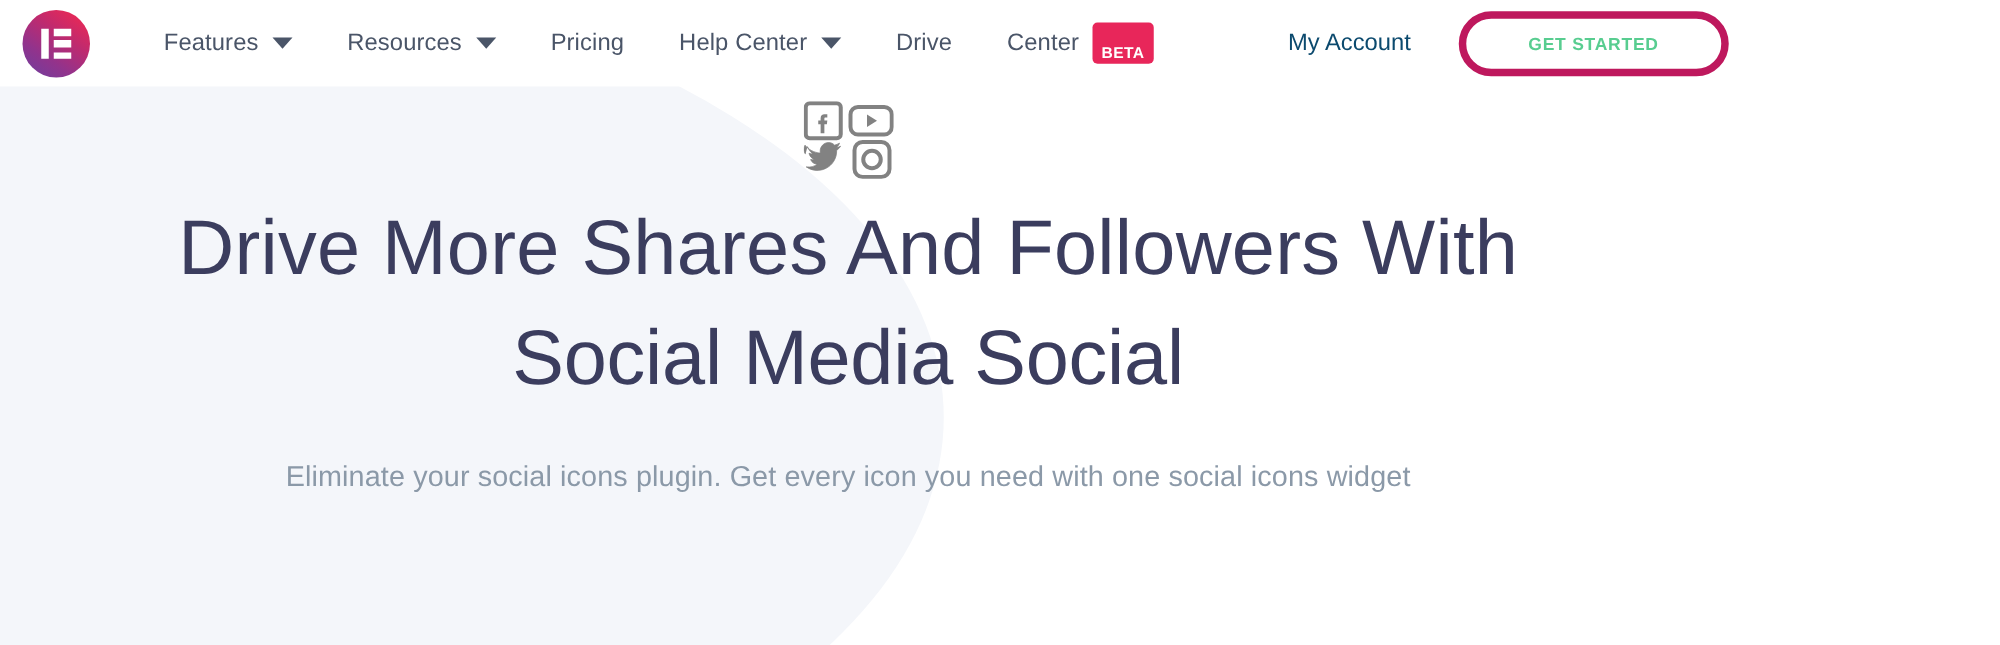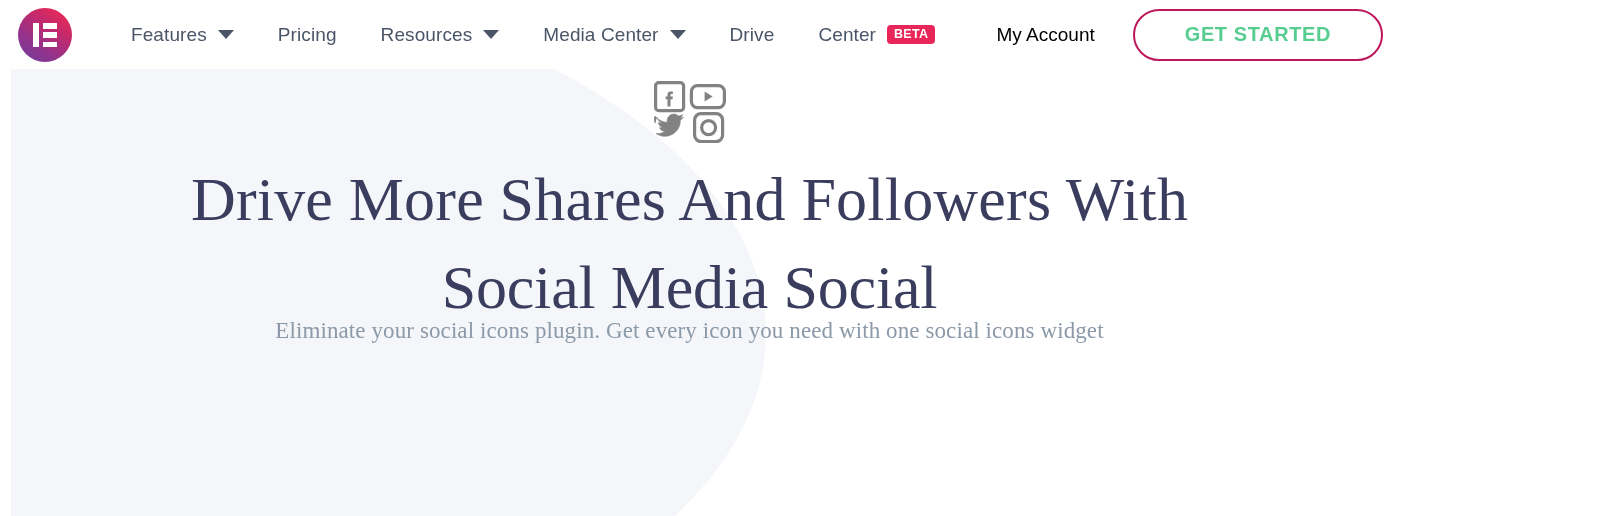--- a/index.html
+++ b/index.html
@@ -82,66 +82,65 @@
     border-right: 8px solid transparent;
     border-top: 9px solid #4a5568;
   }
   .beta-badge {
     margin-left: 11px;
     background: #e8265a;
     color: #ffffff;
     font-size: 12.5px;
     font-weight: bold;
     letter-spacing: 0.3px;
-    padding: 3px 7px 3px 7px;
+    padding: 18px 7px 3px 7px;
     border-radius: 4px;
     line-height: 1;
   }
 
   .header-right {
     position: absolute;
     right: 22px;
     top: 0;
     height: 69px;
     display: flex;
     align-items: center;
   }
   .account-link {
     font-size: 19px;
-    color: #000000;
+    color: #0c4a6e;
     margin-right: 38px;
     cursor: pointer;
     white-space: nowrap;
   }
   .cta-pill {
-    border: 2px solid #be185d;
+    border: 6px solid #be185d;
     color: #58cd90;
     background: transparent;
     border-radius: 28px;
     height: 52px;
     padding: 0 50px;
     display: flex;
     align-items: center;
     justify-content: center;
-    font-size: 20px;
+    font-size: 14px;
     font-weight: bold;
     letter-spacing: 0.6px;
     cursor: pointer;
     white-space: nowrap;
   }
 
   
   .hero {
     position: absolute;
-    top: 69px; left: 11px;
+    top: 69px; left: 0;
     width: 1357px;
     height: 447px;
     background: #ffffff;
     overflow: hidden;
-    font-family: Liberation Serif, serif;
   }
   .hero-blob {
     position: absolute;
     left: -740px;
     top: -115px;
     width: 1495px;
     height: 760px;
     border-radius: 50%;
     background: #f4f6fa;
   }
@@ -178,20 +177,21 @@
   }
   .headline-bold {
     margin-top: 26px;
     font-size: 62px;
     font-weight: 500;
     letter-spacing: -0.2px;
     color: #3b3d5e;
     white-space: nowrap;
   }
   .hero-sub {
+    margin-top: 50px;
     font-size: 23px;
     font-weight: 300;
     color: #8b99a8;
     letter-spacing: 0.1px;
     white-space: nowrap;
   }
 </style>
 </head>
 <body>
 
@@ -209,30 +209,30 @@
     </a>
 
     <nav class="main-nav">
 
       <div class="nav-item">
         <span class="nav-label">Features</span>
         <span class="caret"></span>
       </div>
 
       <div class="nav-item">
-        <span class="nav-label">Pricing</span>
-      </div>
-
-      <div class="nav-item">
         <span class="nav-label">Resources</span>
         <span class="caret"></span>
       </div>
 
       <div class="nav-item">
-        <span class="nav-label">Media Center</span>
+        <span class="nav-label">Pricing</span>
+      </div>
+
+      <div class="nav-item">
+        <span class="nav-label">Help Center</span>
         <span class="caret"></span>
       </div>
 
       <div class="nav-item">
         <span class="nav-label">Drive</span>
       </div>
 
       <div class="nav-item">
         <span class="nav-label">Center</span>
         <span class="beta-badge">BETA</span>

